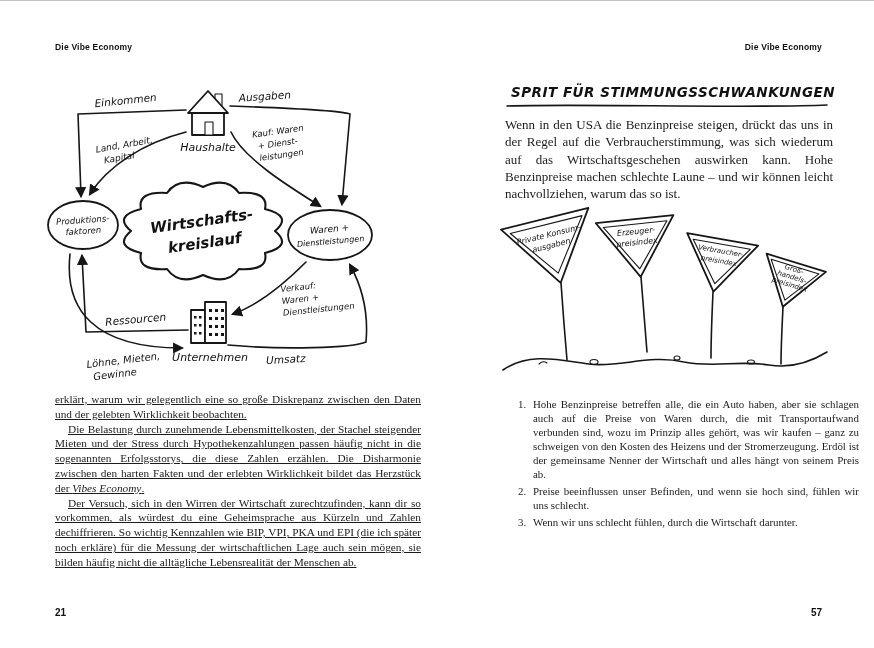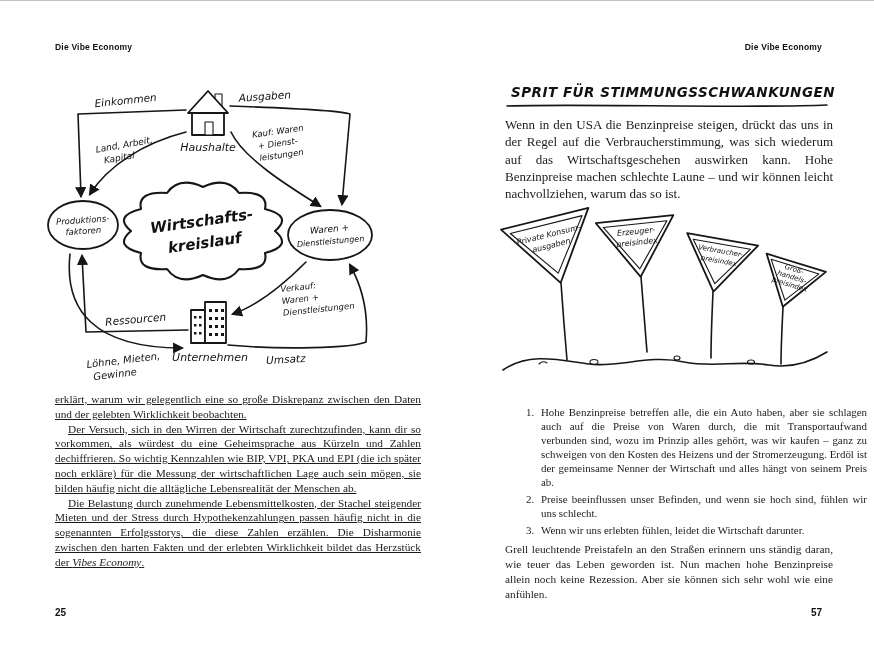--- a/index.html
+++ b/index.html
@@ -42,21 +42,21 @@
     margin:0; font-family:"DejaVu Sans", sans-serif;
     font-weight:bold; font-style:italic;
     font-size:13.5px; letter-spacing:.5px; white-space:nowrap; color:#111;
   }
   .heading-underline { display:block; margin-top:2px; }
 
   .intro   { position:absolute; left:68px; top:104px; width:328px;
     font-size:13px; line-height:1.33; text-align:justify; margin:0; }
   .signs-svg { position:absolute; left:62px; top:190px; }
   .num-list { position:absolute; left:68px; top:382px; width:330px;
-    margin:12px; padding-left:20px; font-size:10.9px; line-height:1.28; }
+    margin:4px; padding-left:20px; font-size:10.9px; line-height:1.28; }
   .num-list li { text-align:justify; padding-left:4px; margin-bottom:3px; }
   .closing { position:absolute; left:68px; top:530px; width:328px;
     font-size:11.3px; line-height:1.33; text-align:justify; margin:0; }
 
   
   .hand { font-family:"DejaVu Sans", sans-serif; font-style:italic; fill:#111; }
   .t105 { font-size:10.5px; }
   .t11  { font-size:11px; }
   .t10  { font-size:10px; }
   .t9   { font-size:9px; }
@@ -167,25 +167,25 @@
       <text class="hand t105" x="108" y="265" text-anchor="middle" transform="rotate(-5 108 265)">Ressourcen</text>
       <text class="hand t105" x="258" y="305" text-anchor="middle" transform="rotate(-3 258 305)">Umsatz</text>
       <g transform="rotate(-7 92 308)">
         <text class="hand t10" x="96" y="306" text-anchor="middle">Löhne, Mieten,</text>
         <text class="hand t10" x="86" y="319" text-anchor="middle">Gewinne</text>
       </g>
     </svg>
 
     <div class="body-text">
       <p>erklärt, warum wir gelegentlich eine so große Diskrepanz zwischen den Daten und der gelebten Wirklichkeit beobachten.</p>
+      <p class="ind"><span>Die Belastung durch zunehmende Lebensmittelkosten, der Stachel steigender Mieten und der Stress durch Hypothekenzahlungen passen häufig nicht in die sogenannten Erfolgsstorys, die diese Zahlen erzählen. Die Disharmonie zwischen den harten Fakten und der erlebten Wirklichkeit bildet das Herzstück der </span><em>Vibes Economy</em><span>.</span></p>
       <p class="ind">Der Versuch, sich in den Wirren der Wirtschaft zurechtzufinden, kann dir so vorkommen, als würdest du eine Geheimsprache aus Kürzeln und Zahlen dechiffrieren. So wichtig Kennzahlen wie BIP, VPI, PKA und EPI (die ich später noch erkläre) für die Messung der wirtschaftlichen Lage auch sein mögen, sie bilden häufig nicht die alltägliche Lebensrealität der Menschen ab.</p>
-      <p class="ind"><span>Die Belastung durch zunehmende Lebensmittelkosten, der Stachel steigender Mieten und der Stress durch Hypothekenzahlungen passen häufig nicht in die sogenannten Erfolgsstorys, die diese Zahlen erzählen. Die Disharmonie zwischen den harten Fakten und der erlebten Wirklichkeit bildet das Herzstück der </span><em>Vibes Economy</em><span>.</span></p>
     </div>
 
-    <div class="pagenum pn-left">25</div>
+    <div class="pagenum pn-left">21</div>
   </div>
 
   <div class="page page-right">
     <div class="running-header rh-right">Die Vibe Economy</div>
 
     <div class="heading-wrap">
       <h1>SPRIT FÜR STIMMUNGSSCHWANKUNGEN</h1>
       <svg class="heading-underline" width="324" height="7" viewBox="0 0 324 7">
         <path class="ink" d="M2,4 C70,1.5 250,6.5 322,3" stroke-width="1.4"></path>
       </svg>
@@ -236,21 +236,20 @@
         <ellipse class="ink thin" cx="95" cy="160" rx="4" ry="2.5"></ellipse>
         <ellipse class="ink thin" cx="178" cy="156" rx="3" ry="2"></ellipse>
         <ellipse class="ink thin" cx="252" cy="160" rx="3.5" ry="2"></ellipse>
         <path class="ink thin" d="M40,162 q4,-4 8,-1"></path>
       </g>
     </svg>
 
     <ol class="num-list">
       <li>Hohe Benzinpreise betreffen alle, die ein Auto haben, aber sie schlagen auch auf die Preise von Waren durch, die mit Transportaufwand verbunden sind, wozu im Prinzip alles gehört, was wir kaufen – ganz zu schweigen von den Kosten des Heizens und der Stromerzeugung. Erdöl ist der gemeinsame Nenner der Wirtschaft und alles hängt von seinem Preis ab.</li>
       <li>Preise beeinflussen unser Befinden, und wenn sie hoch sind, fühlen wir uns schlecht.</li>
-      <li>Wenn wir uns erlebten fühlen, leidet die Wirtschaft darunter.</li>
+      <li>Wenn wir uns schlecht fühlen, durch die Wirtschaft darunter.</li>
     </ol>
 
-    <p class="closing">Grell leuchtende Preistafeln an den Straßen erinnern uns ständig daran, wie teuer das Leben geworden ist. Nun machen hohe Benzinpreise allein noch keine Rezession. Aber sie können sich sehr wohl wie eine anfühlen.</p>
 
     <div class="pagenum pn-right">57</div>
   </div>
 
 </div>
 
 </body></html>

